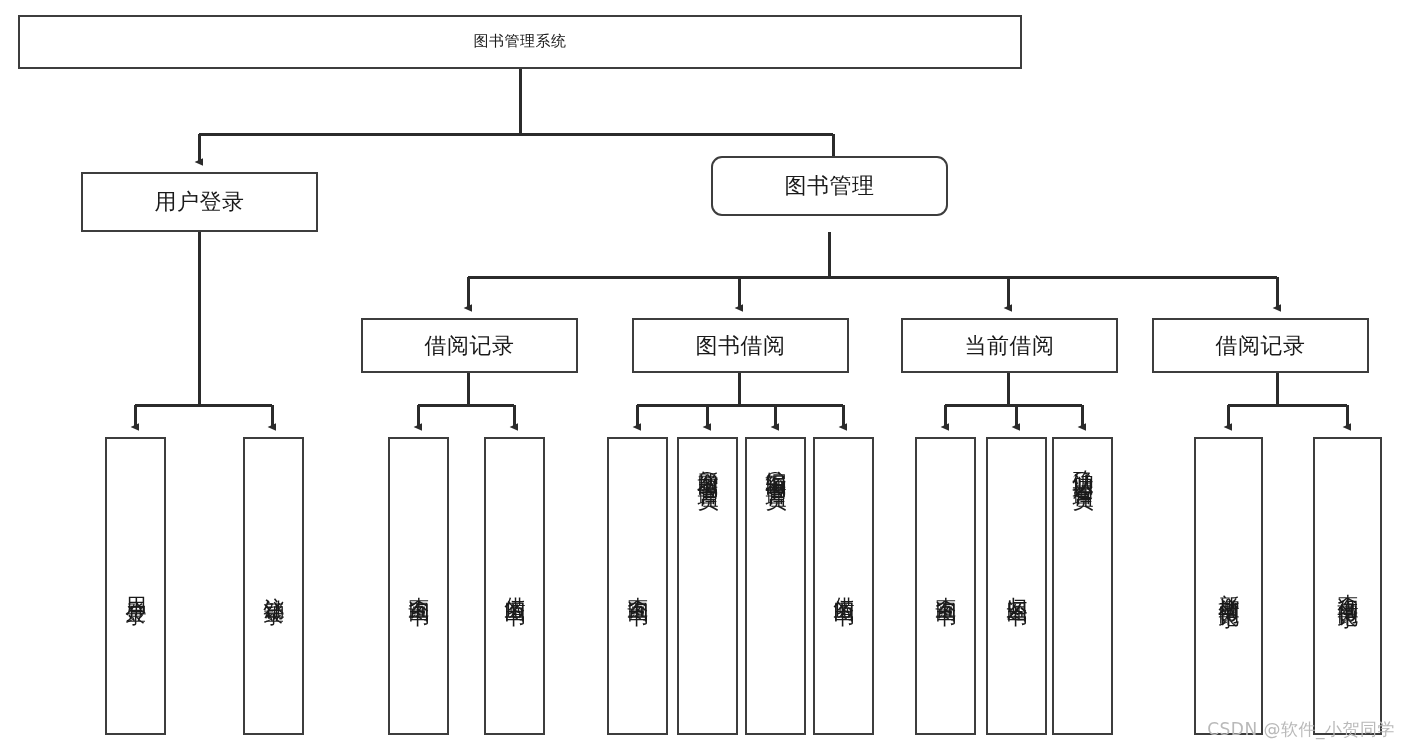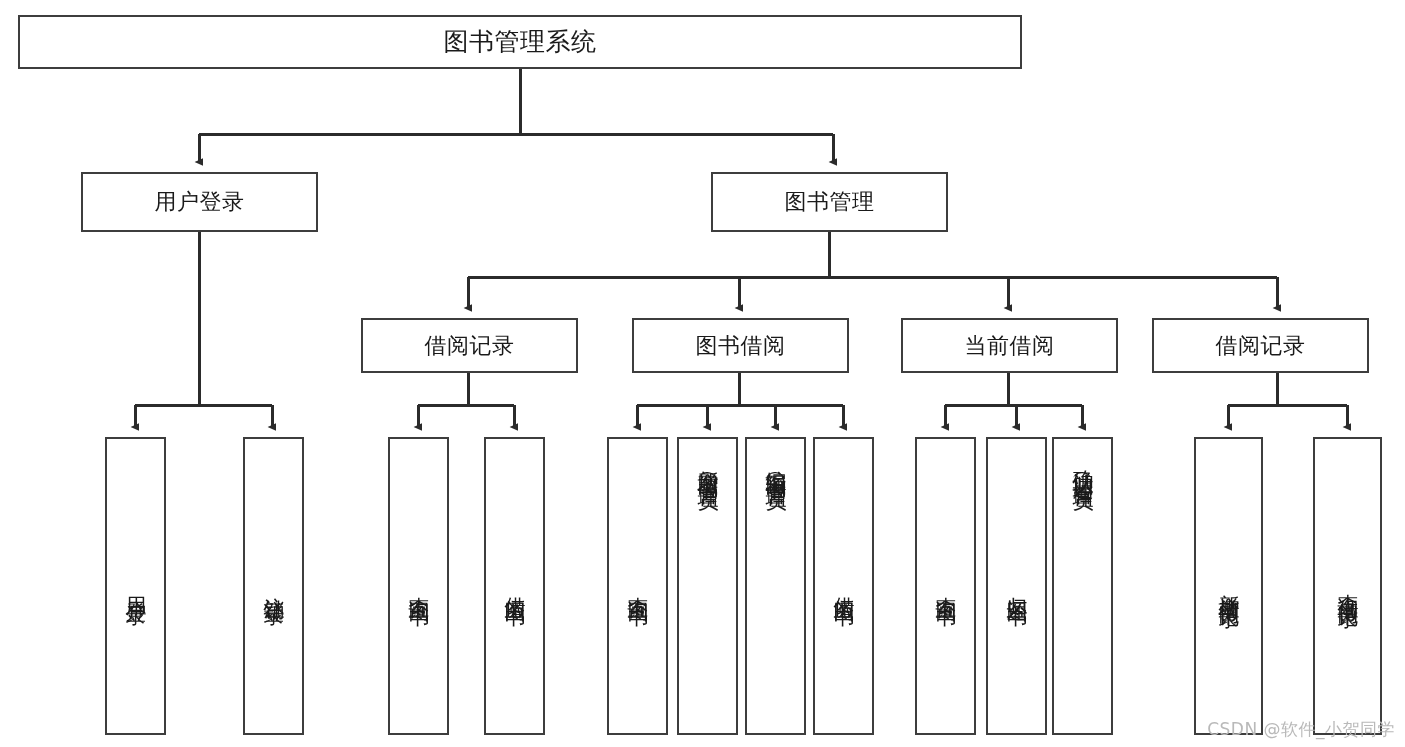--- a/index.html
+++ b/index.html
@@ -40,21 +40,21 @@
   .node-label {
     display: block;
     text-align: center;
     white-space: nowrap;
   }
   .node.horizontal .node-label {
     font-size: 22px;
     letter-spacing: 0.5px;
   }
   .node.root .node-label {
-    font-size: 25px;
+    font-size: 15px;
   }
   .node.vertical {
     align-items: flex-start;
     padding-top: 14px;
   }
   .node.vertical .node-label {
     writing-mode: vertical-rl;
     text-orientation: upright;
     font-size: 21px;
     letter-spacing: 3px;
@@ -138,21 +138,21 @@
     </g>
   </svg>
 
   <div class="node horizontal root" style="left:18px; top:15px; width:1004px; height:54px;">
     <span class="node-label">图书管理系统</span>
   </div>
 
   <div class="node horizontal" style="left:81px; top:172px; width:237px; height:60px;">
     <span class="node-label">用户登录</span>
   </div>
-  <div class="node horizontal" style="left:711px; top:172px; width:237px; height:60px;">
+  <div class="node horizontal" style="left:711px; top:156px; width:237px; height:60px;border-radius:11px;">
     <span class="node-label">图书管理</span>
   </div>
 
   <div class="node horizontal" style="left:361px; top:318px; width:217px; height:55px;">
     <span class="node-label">借阅记录</span>
   </div>
   <div class="node horizontal" style="left:901px; top:318px; width:217px; height:55px;">
     <span class="node-label">当前借阅</span>
   </div>
   <div class="node horizontal" style="left:632px; top:318px; width:217px; height:55px;">

